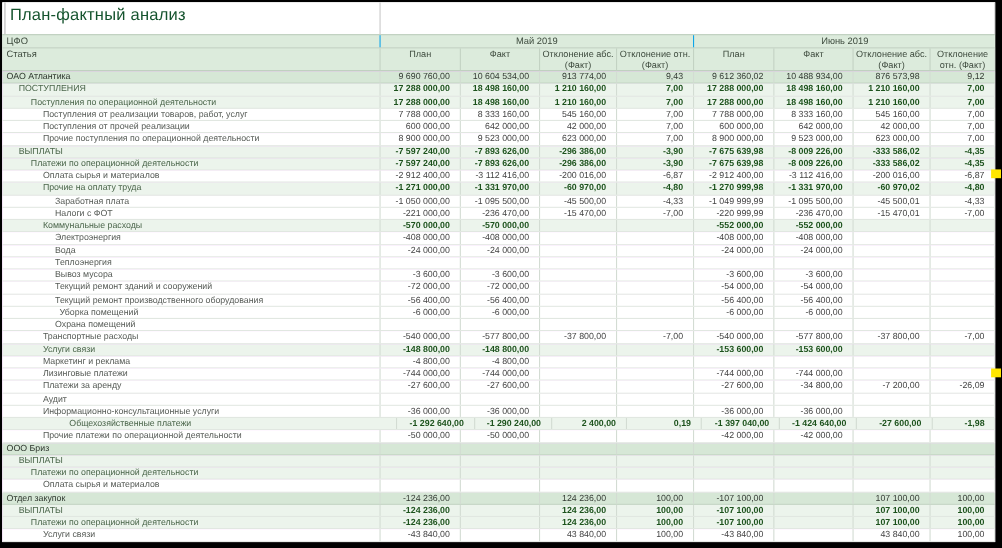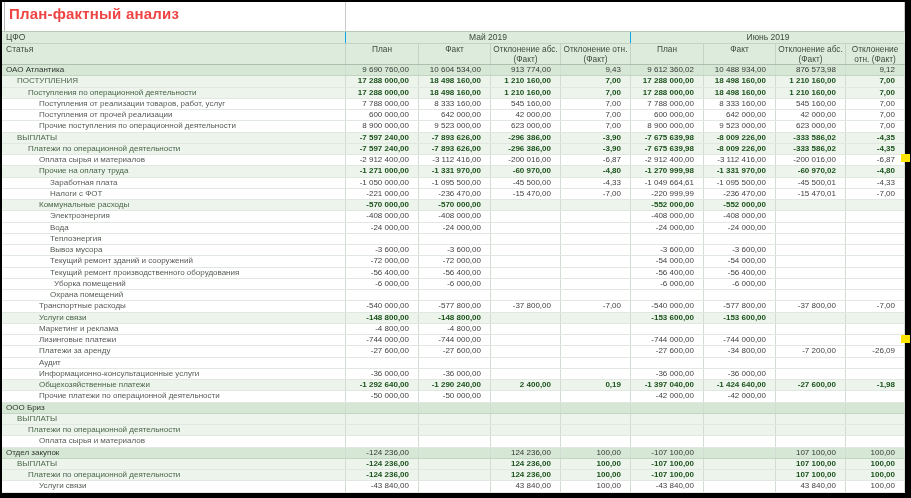--- a/index.html
+++ b/index.html
@@ -4,21 +4,21 @@
 <style>
   * { margin:0; padding:0; box-sizing:border-box; }
   html,body { width:911px; height:498px; background:#000; overflow:hidden; }
   body { font-family:"Liberation Sans", sans-serif; }
   #app { position:relative; width:911px; height:498px; background:#000; }
   .content { position:absolute; left:2px; top:2px; width:903px; height:491px; background:#fff; overflow:hidden; }
 
   
   .title-band { position:relative; height:29px; background:#fff; }
   .title-left-line { position:absolute; left:2px; top:0; width:1px; height:29px; background:#b8b8b8; }
-  .page-title { position:absolute; left:7px; top:3px; font-size:15px; font-weight:bold; color:#ef4444; letter-spacing:0.2px; }
+  .page-title { position:absolute; left:7px; top:3px; font-size:15px; font-weight:normal; color:#14532d; letter-spacing:0.2px; }
   .title-vline { position:absolute; left:343px; top:0; width:1px; height:29px; background:#c9c9c9; }
   .title-rline { position:absolute; right:0; top:0; width:1px; height:29px; background:#c9c9c9; }
 
   
   .header-band { background:#dcebdc; border-top:1px solid #b9c9b9; border-bottom:1px solid #aebfae; }
   .hrow { display:flex; }
   .hrow-a { height:12px; border-bottom:1px solid #c3d2c3; }
   .hrow-b { height:20px; }
   .hcell { font-size:8.5px; color:#3d4a3d; line-height:11px; white-space:nowrap; overflow:hidden; }
   .hcell.left { width:343px; text-align:left; padding-left:4px; }
@@ -193,21 +193,21 @@
           <div class="cell num c5">-1 331 970,00</div>
           <div class="cell num c6">-60 970,02</div>
           <div class="cell num c7">-4,80</div>
         </div>
         <div class="row leaf">
           <div class="cell label" style="padding-left: 48px;">Заработная плата</div>
           <div class="cell num c0">-1 050 000,00</div>
           <div class="cell num c1">-1 095 500,00</div>
           <div class="cell num c2">-45 500,00</div>
           <div class="cell num c3">-4,33</div>
-          <div class="cell num c4">-1 049 664,61</div>
+          <div class="cell num c4">-1 049 999,99</div>
           <div class="cell num c5">-1 095 500,00</div>
           <div class="cell num c6">-45 500,01</div>
           <div class="cell num c7">-4,33</div>
         </div>
         <div class="row leaf">
           <div class="cell label" style="padding-left: 48px;">Налоги с ФОТ</div>
           <div class="cell num c0">-221 000,00</div>
           <div class="cell num c1">-236 470,00</div>
           <div class="cell num c2">-15 470,00</div>
           <div class="cell num c3">-7,00</div>
@@ -386,21 +386,21 @@
           <div class="cell num c0">-36 000,00</div>
           <div class="cell num c1">-36 000,00</div>
           <div class="cell num c2"></div>
           <div class="cell num c3"></div>
           <div class="cell num c4">-36 000,00</div>
           <div class="cell num c5">-36 000,00</div>
           <div class="cell num c6"></div>
           <div class="cell num c7"></div>
         </div>
         <div class="row group">
-          <div class="cell label" style="padding-left: 37px;">Общехозяйственные платежи</div>
+          <div class="cell label" style="padding-left: 37px; margin-left: 24px;">Общехозяйственные платежи</div>
           <div class="cell num c0">-1 292 640,00</div>
           <div class="cell num c1">-1 290 240,00</div>
           <div class="cell num c2">2 400,00</div>
           <div class="cell num c3">0,19</div>
           <div class="cell num c4">-1 397 040,00</div>
           <div class="cell num c5">-1 424 640,00</div>
           <div class="cell num c6">-27 600,00</div>
           <div class="cell num c7">-1,98</div>
         </div>
         <div class="row leaf">

